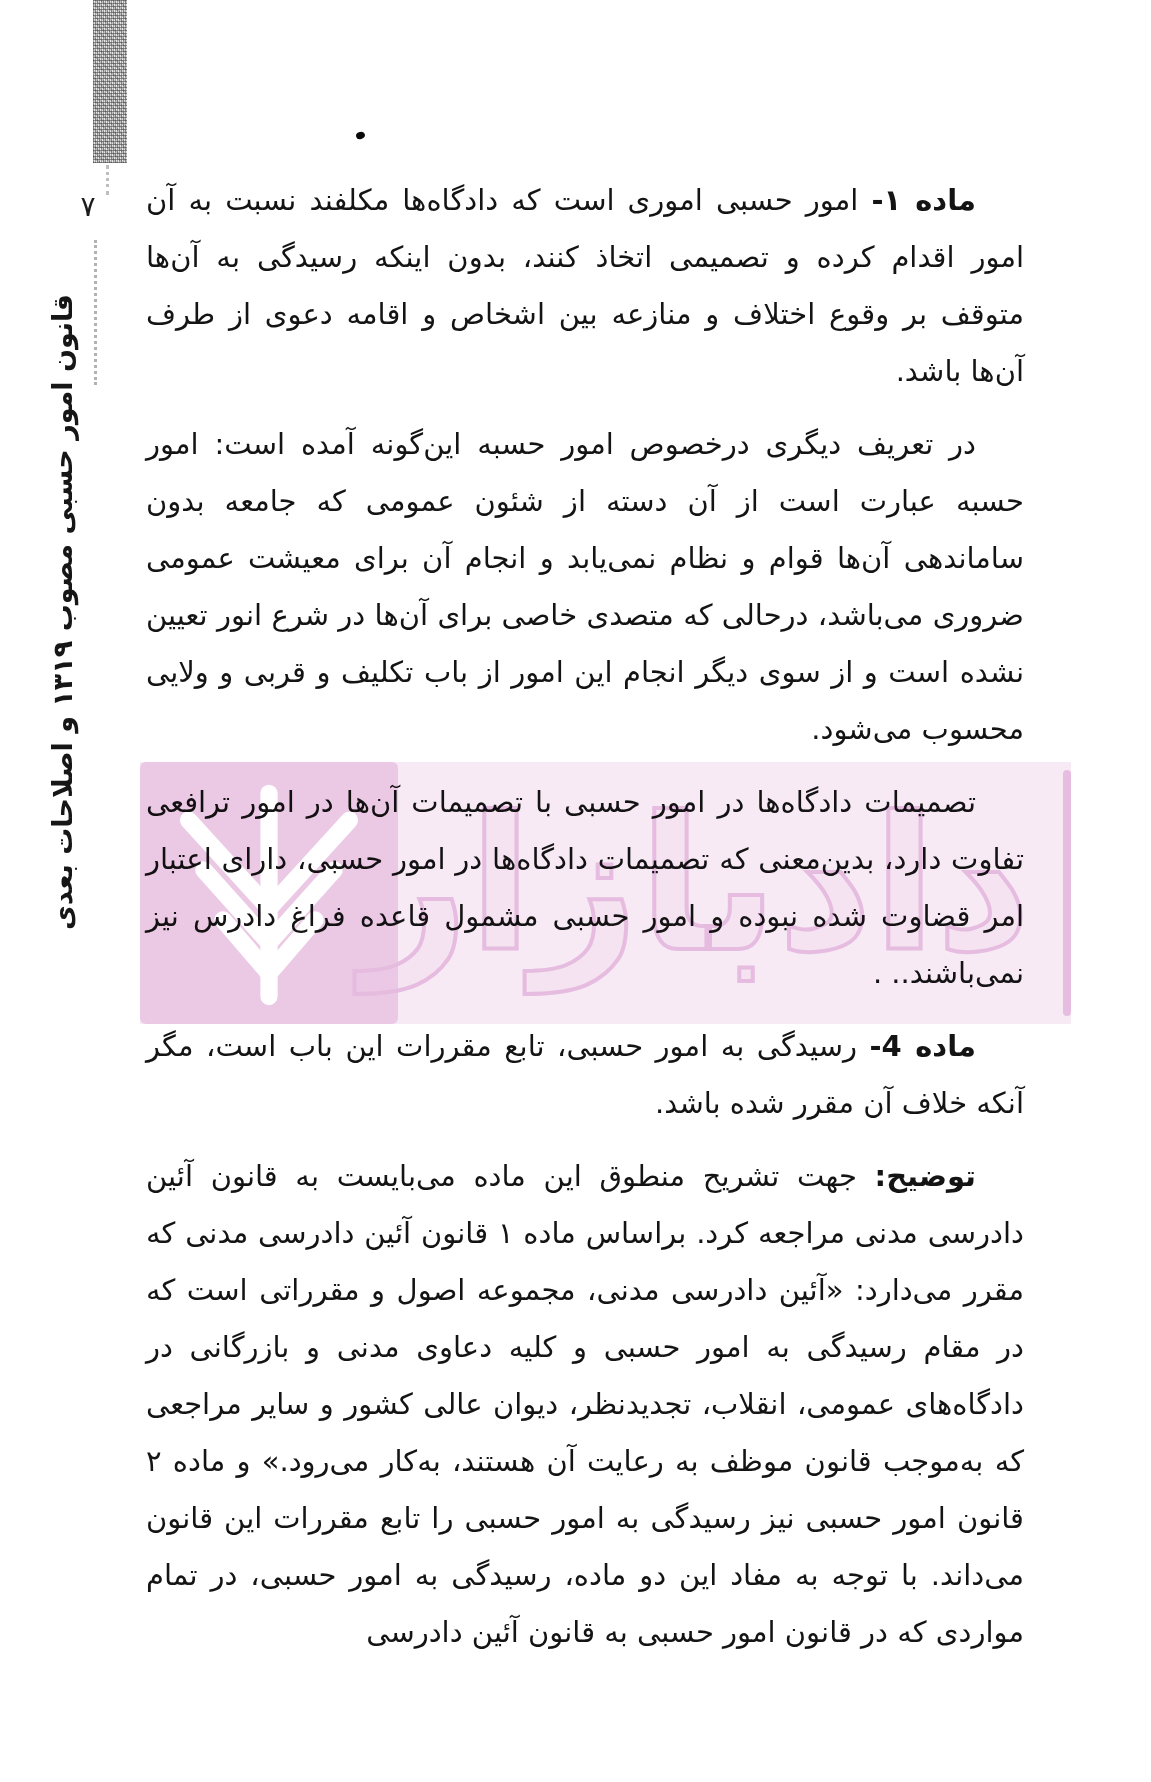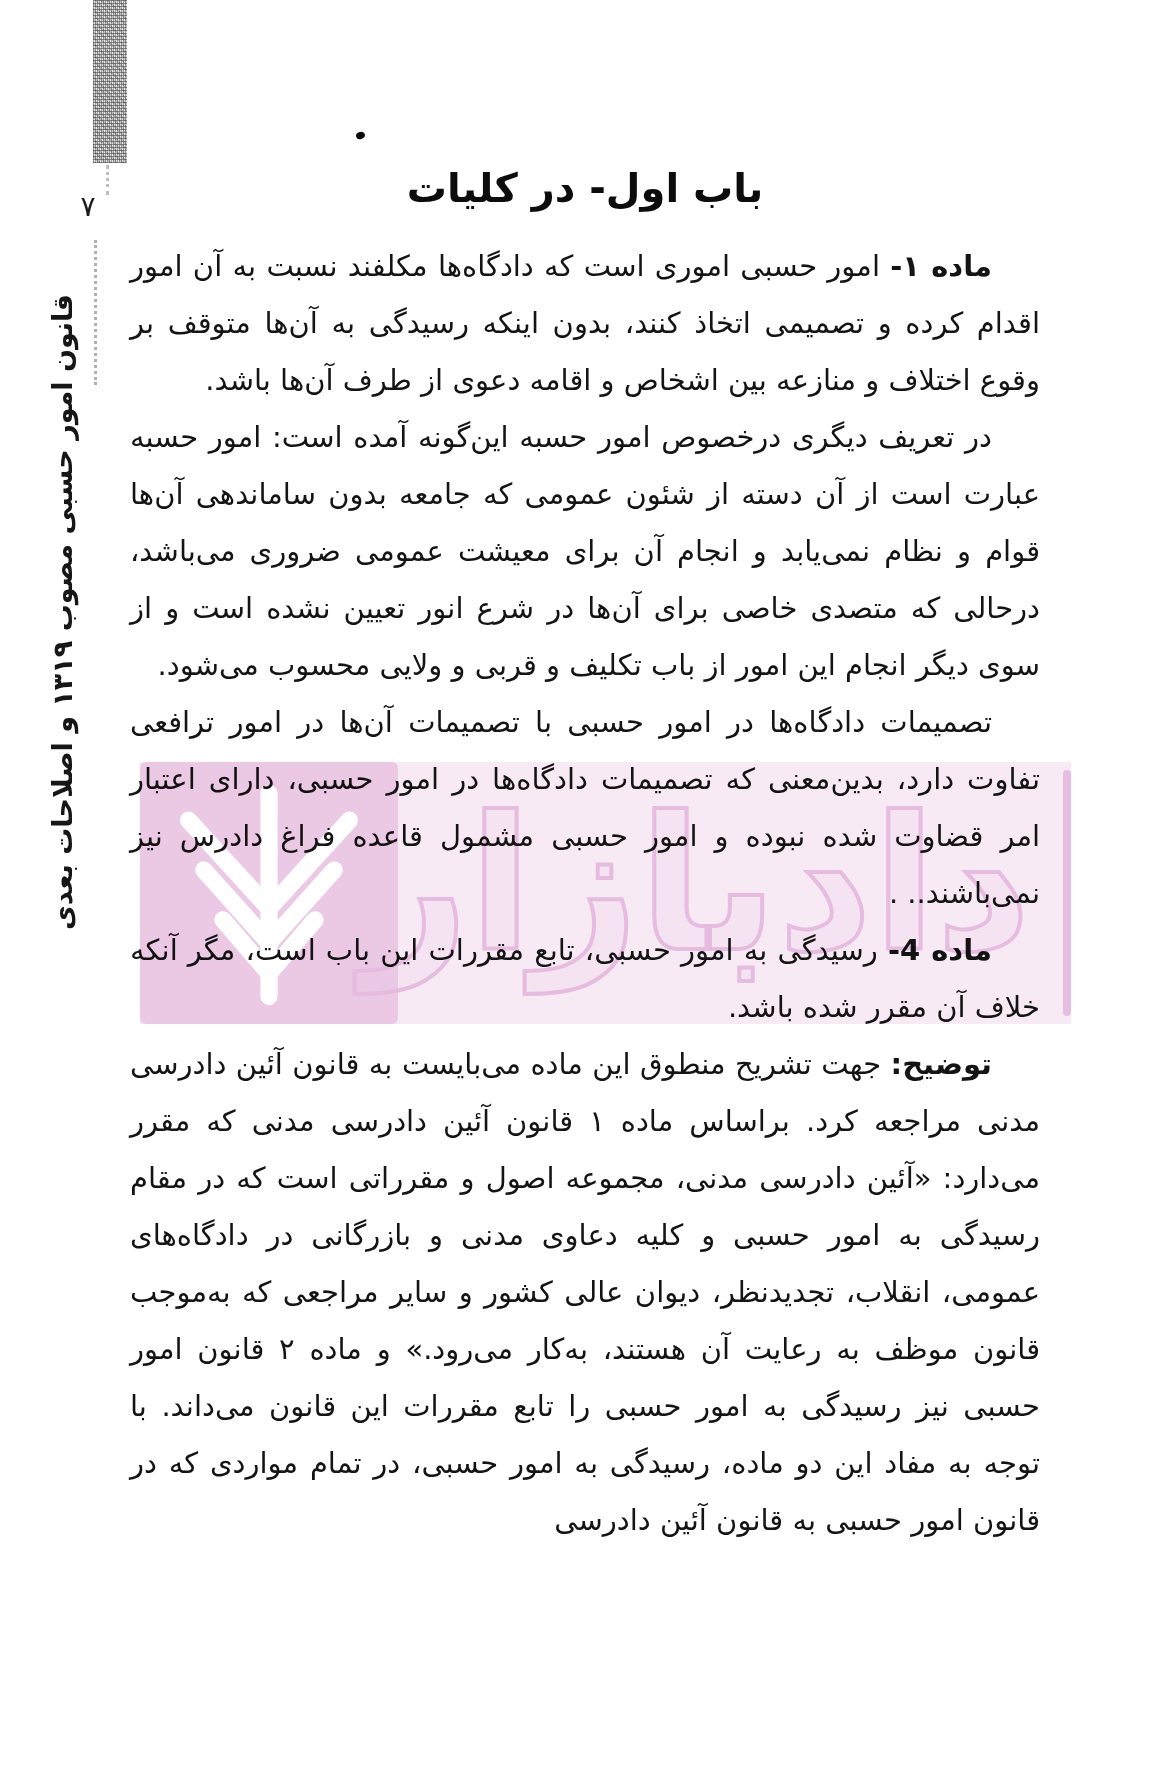--- a/index.html
+++ b/index.html
@@ -88,21 +88,21 @@
   }
   .chapter-title {
     margin: 0 0 18px 0;
     text-align: center;
     font-size: 40px;
     font-weight: bold;
     line-height: 1.6;
     color: #0c0c0c;
   }
   .text-column p {
-    margin: 0;
+    margin: 16px;
     font-size: 29px;
     line-height: 57px;
     text-align: justify;
     text-indent: 48px;
     color: #141414;
   }
   .p-lead { font-weight: bold; }
 
   
   .watermark {
@@ -167,21 +167,20 @@
 <div class="scan-noise-strip"></div>
 <div class="dotted-seg seg-a"></div>
 <div class="page-number">۷</div>
 <div class="dotted-seg seg-b"></div>
 <div class="side-caption-anchor">
   <span class="rot">قانون امور حسبی مصوب ۱۳۱۹ و اصلاحات بعدی</span>
 </div>
 <div class="ink-dot"></div>
 
 <div class="text-column">
-  <h1 class="chapter-title">باب اول- در کلیات</h1>
 
   <p><span class="p-lead">ماده ۱-</span> <span>امور حسبی اموری است که دادگاه‌ها مکلفند نسبت به آن امور اقدام کرده و تصمیمی اتخاذ کنند، بدون اینکه رسیدگی به آن‌ها متوقف بر وقوع اختلاف و منازعه بین اشخاص و اقامه دعوی از طرف آن‌ها باشد.</span></p>
 
 
   <p><span class="p-lead"></span> <span>در تعریف دیگری درخصوص امور حسبه این‌گونه آمده است: امور حسبه عبارت است از آن دسته از شئون عمومی که جامعه بدون ساماندهی آن‌ها قوام و نظام نمی‌یابد و انجام آن برای معیشت عمومی ضروری می‌باشد، درحالی که متصدی خاصی برای آن‌ها در شرع انور تعیین نشده است و از سوی دیگر انجام این امور از باب تکلیف و قربی و ولایی محسوب می‌شود.</span></p>
 
   <p><span class="p-lead"></span> <span>تصمیمات دادگاه‌ها در امور حسبی با تصمیمات آن‌ها در امور ترافعی تفاوت دارد، بدین‌معنی که تصمیمات دادگاه‌ها در امور حسبی، دارای اعتبار امر قضاوت شده نبوده و امور حسبی مشمول قاعده فراغ دادرس نیز نمی‌باشند.. .</span></p>
 
   <p><span class="p-lead">ماده 4-</span> <span>رسیدگی به امور حسبی، تابع مقررات این باب است، مگر آنکه خلاف آن مقرر شده باشد.</span></p>
 

